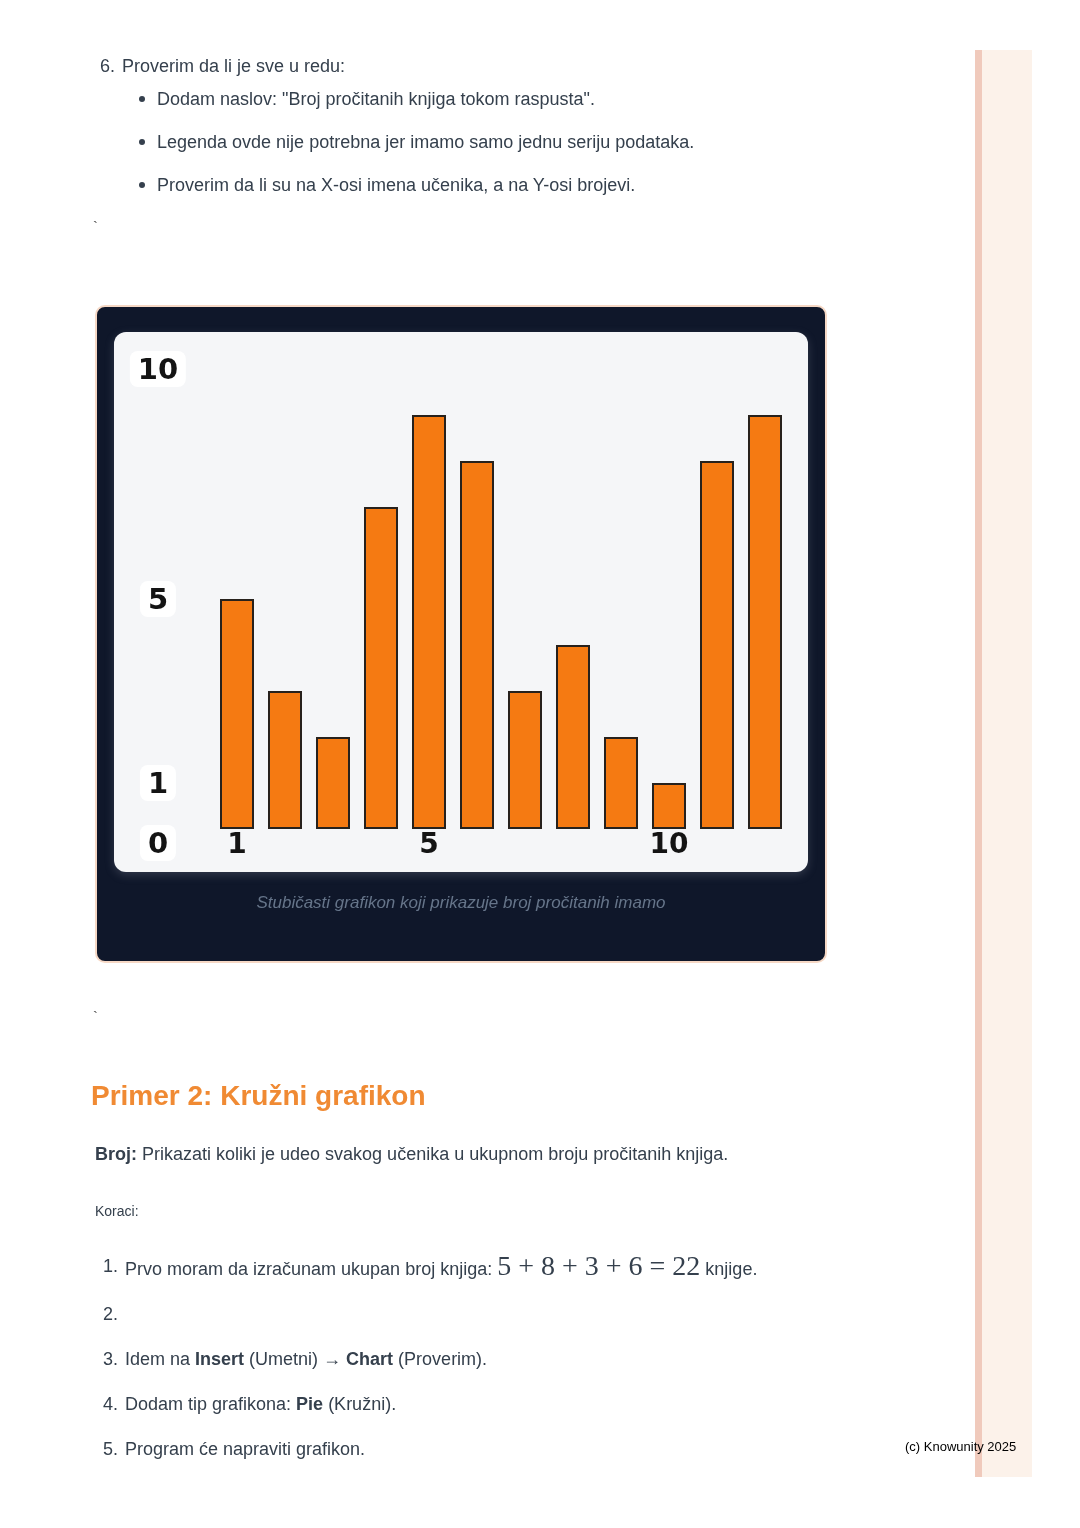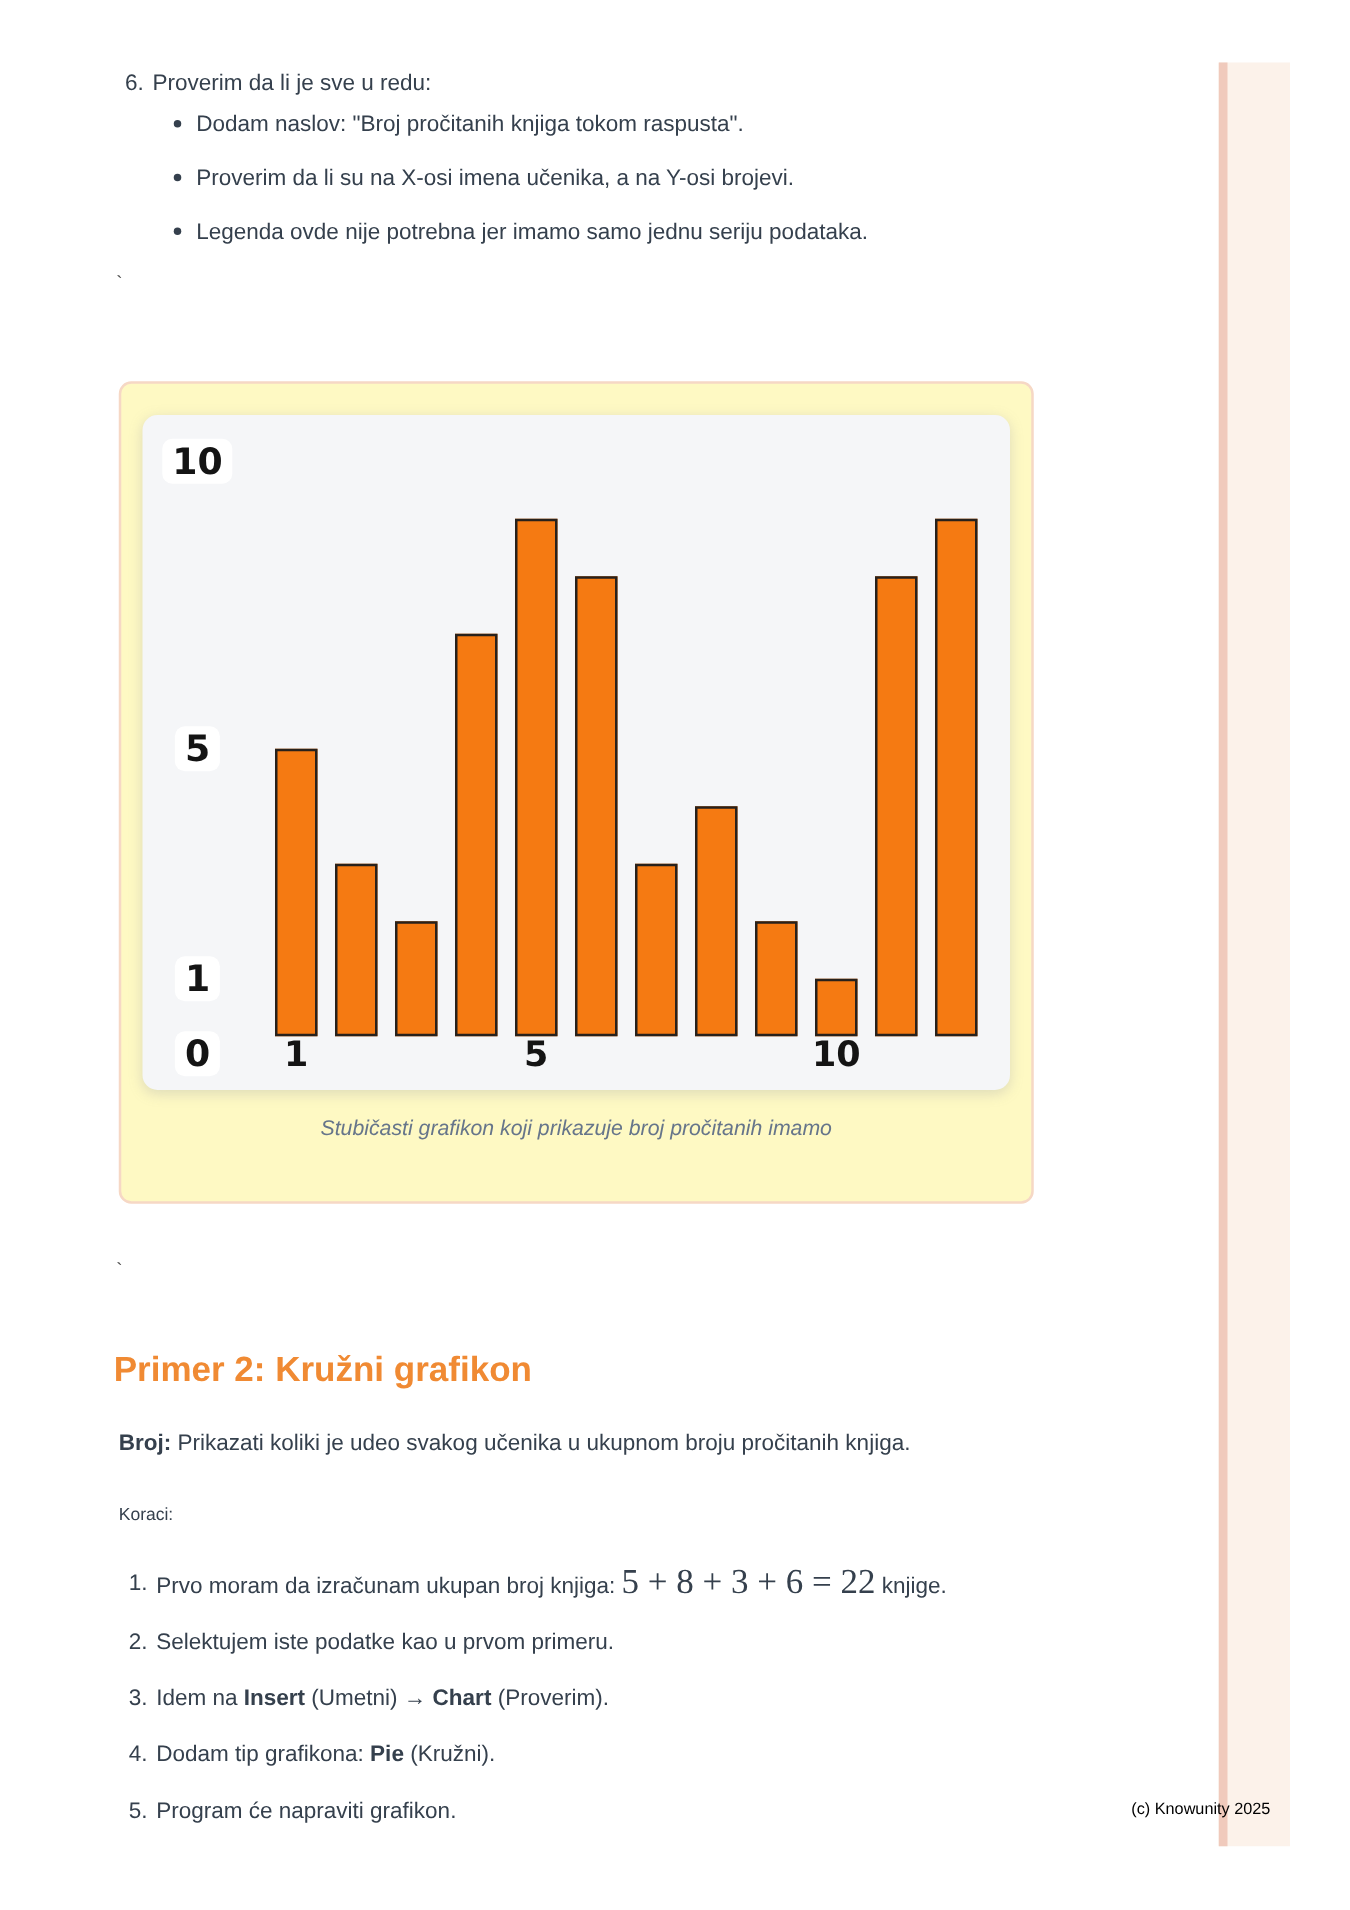--- a/index.html
+++ b/index.html
@@ -21,21 +21,21 @@
   .bullets li { position:relative; padding-left:57px; margin-bottom:21px; line-height:22px; }
   .bullets li .dot { position:absolute; left:39px; top:8px; width:6px; height:6px;
                      border-radius:50%; background:#35404d; }
 
   .tickmark { position:absolute; z-index:1; font-size:15px; color:#4a4a4a; }
   .tick1 { left:93px; top:218px; }
   .tick2 { left:93px; top:1008px; }
 
   
   .chart-card { left:95px; top:305px; width:732px; height:658px;
-                background:#fef9c3; border:2px solid #f6d8c5; border-radius:10px; }
+                background:#0f172a; border:2px solid #f6d8c5; border-radius:10px; }
   .chart-inner { position:absolute; left:17px; top:25px; width:694px; height:540px;
                  background:#f5f6f8; border-radius:12px;
                  box-shadow:0 3px 10px rgba(140,145,160,.28); overflow:hidden; }
   .bar { position:absolute; bottom:43px; width:34px; background:#f57a12;
          border:2px solid #27211c; border-bottom-width:2px; }
   .ytick { position:absolute; transform:translate(-50%,-50%);
            font-family:"DejaVu Sans", sans-serif; font-weight:bold; font-size:29px;
            color:#141414; background:#ffffff; padding:0 8px; border-radius:8px; line-height:36px; }
   .xtick { position:absolute; transform:translate(-50%,-50%);
            font-family:"DejaVu Sans", sans-serif; font-weight:bold; font-size:28px;
@@ -68,25 +68,25 @@
       <span class="num">6.</span>
       <span>Proverim da li je sve u redu:</span>
     </div>
     <ul class="bullets">
       <li>
         <span class="dot"></span>
         <span>Dodam naslov: "Broj pročitanih knjiga tokom raspusta".</span>
       </li>
       <li>
         <span class="dot"></span>
-        <span>Proverim da li su na X-osi imena učenika, a na Y-osi brojevi.</span>
+        <span>Legenda ovde nije potrebna jer imamo samo jednu seriju podataka.</span>
       </li>
       <li>
         <span class="dot"></span>
-        <span>Legenda ovde nije potrebna jer imamo samo jednu seriju podataka.</span>
+        <span>Proverim da li su na X-osi imena učenika, a na Y-osi brojevi.</span>
       </li>
     </ul>
   </div>
 
   <div class="tickmark tick1">`</div>
 
   <div class="sec chart-card">
     <div class="chart-inner">
       <div></div>
     <div class="bar" style="left: 106px; height: 230px; background: rgb(245, 122, 18); border-color: rgb(39, 33, 28);"></div>
@@ -120,21 +120,20 @@
 
   <p class="sec koraci">Koraci:</p>
 
   <ol class="sec steps">
     <li>
         <span class="num">1.</span>
         <span><span>Prvo moram da izračunam ukupan broj knjiga: </span><span class="math">5 + 8 + 3 + 6 = 22</span><span> knjige.</span></span>
       </li>
     <li>
         <span class="num">2.</span>
-        <span><span>Selektujem iste podatke kao u prvom primeru.</span></span>
       </li>
     <li>
         <span class="num">3.</span>
         <span><span>Idem na </span><b>Insert</b><span> (Umetni) → </span><b>Chart</b><span> (Proverim).</span></span>
       </li>
     <li>
         <span class="num">4.</span>
         <span><span>Dodam tip grafikona: </span><b>Pie</b><span> (Kružni).</span></span>
       </li>
     <li>

